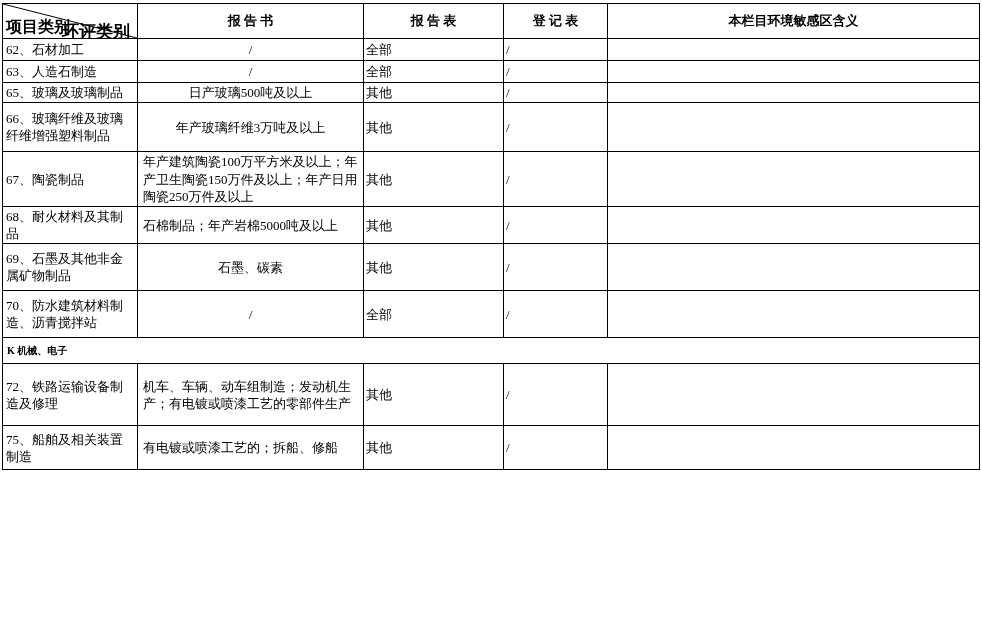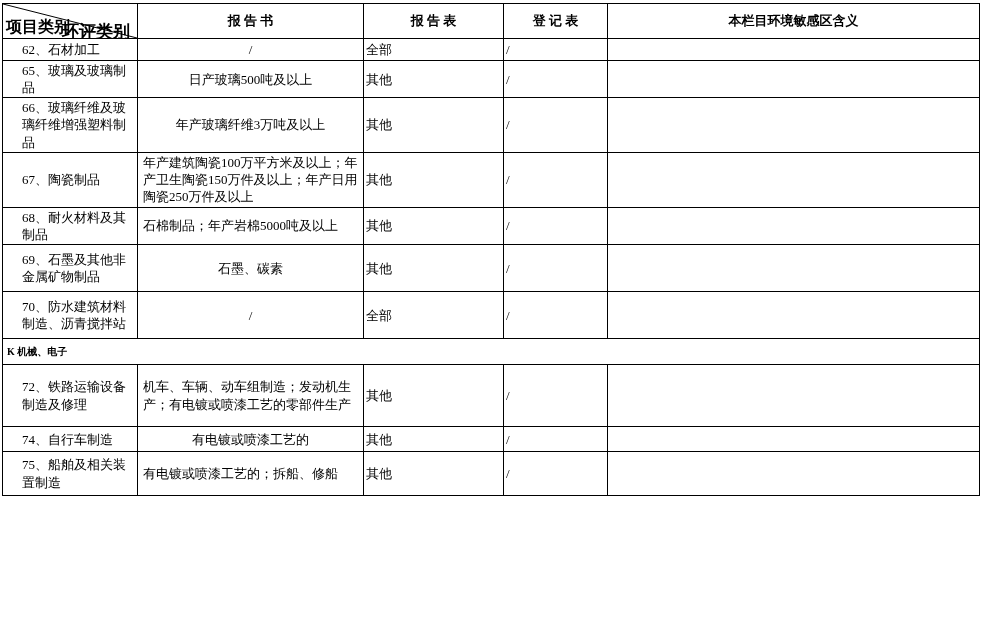--- a/index.html
+++ b/index.html
@@ -57,21 +57,21 @@
   .corner-bl {
     position: absolute;
     bottom: 1px;
     left: 3px;
     font-weight: bold;
     font-size: 16px;
   }
   
   td.c-cat {
     text-align: left;
-    padding: 1px 2px 1px 19px;
+    padding: 1px 2px 1px 3px;
     margin-top: 33px;
   }
   td.c-book {
     text-align: center;
     padding: 1px 5px;
   }
   td.c-book.left {
     text-align: left;
     font-family: Liberation Serif, serif;
   }
@@ -118,20 +118,27 @@
     </tr>
 
     <tr style="height:22px">
       <td class="c-cat">62、石材加工</td>
       <td class="c-book">/</td>
       <td class="c-form">全部</td>
       <td class="c-reg">/</td>
       <td class="c-sens"></td>
     </tr>
 
+    <tr style="height:22px">
+      <td class="c-cat">63、人造石制造</td>
+      <td class="c-book">/</td>
+      <td class="c-form">全部</td>
+      <td class="c-reg">/</td>
+      <td class="c-sens"></td>
+    </tr>
 
 
     <tr style="height:19px">
       <td class="c-cat">65、玻璃及玻璃制品</td>
       <td class="c-book">日产玻璃500吨及以上</td>
       <td class="c-form">其他</td>
       <td class="c-reg">/</td>
       <td class="c-sens"></td>
     </tr>
 
@@ -182,27 +189,20 @@
 
     <tr style="height:62px">
       <td class="c-cat">72、铁路运输设备制造及修理</td>
       <td class="c-book left">机车、车辆、动车组制造；发动机生产；有电镀或喷漆工艺的零部件生产</td>
       <td class="c-form">其他</td>
       <td class="c-reg">/</td>
       <td class="c-sens"></td>
     </tr>
 
 
-    <tr style="height:25px">
-      <td class="c-cat">74、自行车制造</td>
-      <td class="c-book">有电镀或喷漆工艺的</td>
-      <td class="c-form">其他</td>
-      <td class="c-reg">/</td>
-      <td class="c-sens"></td>
-    </tr>
 
     <tr style="height:44px">
       <td class="c-cat">75、船舶及相关装置制造</td>
       <td class="c-book left">有电镀或喷漆工艺的；拆船、修船</td>
       <td class="c-form">其他</td>
       <td class="c-reg">/</td>
       <td class="c-sens"></td>
     </tr>
   </tbody>
 </table>

